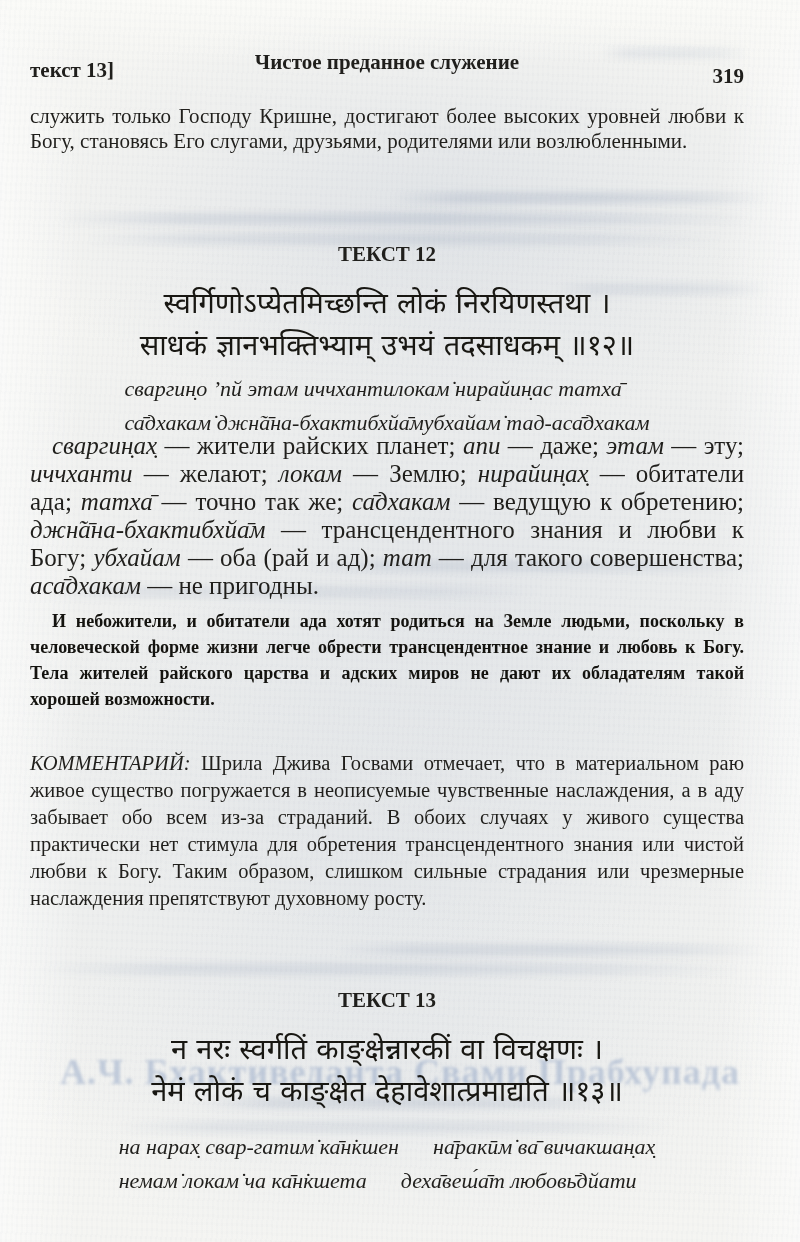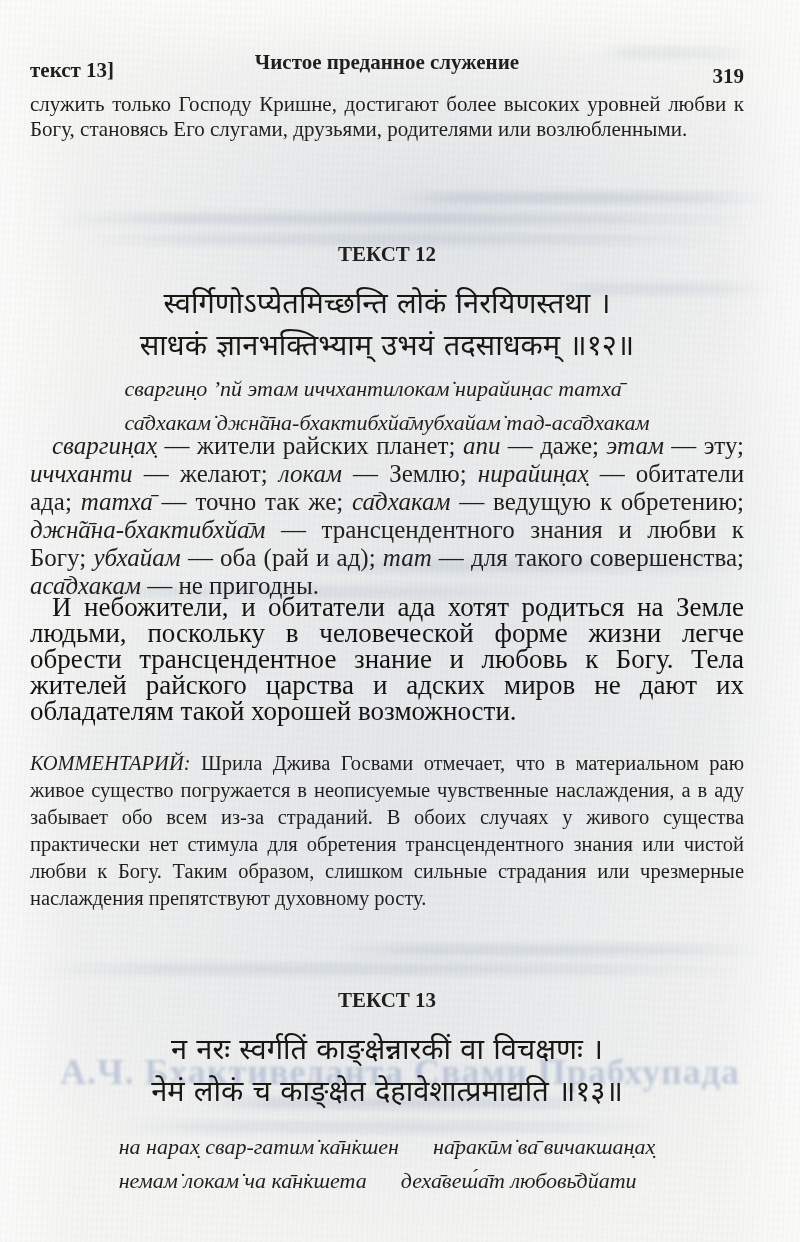--- a/index.html
+++ b/index.html
@@ -21,36 +21,36 @@
     background:
       repeating-linear-gradient(93deg, rgba(120,135,160,0.045) 0 2px, rgba(255,255,255,0.03) 2px 5px),
       repeating-linear-gradient(2deg, rgba(140,150,170,0.03) 0 3px, rgba(255,255,255,0.02) 3px 8px);
   }
   .sec{position:absolute;left:30px;width:714px;z-index:2;}
   .runhead{top:50px;font-weight:bold;font-size:21px;}
   .rh-left{position:absolute;left:0;top:8px;}
   .rh-center{display:block;text-align:center;}
   .rh-right{position:absolute;right:0;top:0;margin-top:14px;}
   .body-p{margin:0;font-size:21px;line-height:25px;text-align:justify;}
-  .intro{top:92px;}
+  .intro{top:104px;}
   .verse-head{font-weight:bold;font-size:21px;text-align:center;}
   .head12{top:242px;}
   .head13{top:988px;}
   .devanagari{text-align:center;font-size:29px;line-height:42px;color:#181712;
     font-family:"DejaVu Sans","Liberation Serif",sans-serif;}
   .dev12{top:282px;}
   .dev13{top:1028px;}
   .translit{font-style:italic;font-size:22px;line-height:34px;}
   .translit-block{width:fit-content;margin:8px auto;}
   .tr12{top:364px;}
   .tr13{top:1122px;}
   .vgap{display:inline-block;width:34px;}
   .syn-p{margin:0;font-size:25px;line-height:28px;text-align:justify;text-indent:22px;top:432px;}
   .syn-term{font-style:italic;}
-  .translation{top:594px;font-weight:normal;font-size:27px;line-height:26px;color:#14130f;text-indent:22px;}
+  .translation{top:608px;font-weight:bold;font-size:18px;line-height:26px;color:#14130f;text-indent:22px;}
   .purport{top:750px;font-size:20.5px;line-height:27px;}
   .purport-label{font-style:italic;}
   .ghost-title{
     position:absolute;left:26px;top:1051px;width:748px;z-index:1;
     text-align:center;font-size:36px;font-weight:bold;letter-spacing:1px;white-space:nowrap;
     color:#7e95bc;opacity:.42;filter:blur(1.4px);
   }
   .smudge{
     position:absolute;z-index:1;height:12px;border-radius:7px;filter:blur(3px);
     background:linear-gradient(90deg, transparent 0%, rgba(130,146,174,0.38) 18%, rgba(130,146,174,0.42) 55%, rgba(130,146,174,0.30) 80%, transparent 100%);

